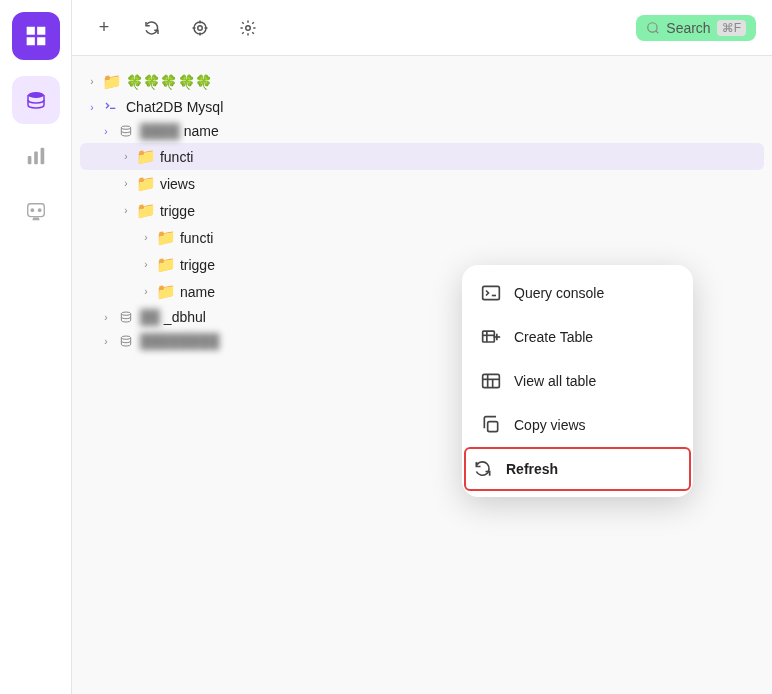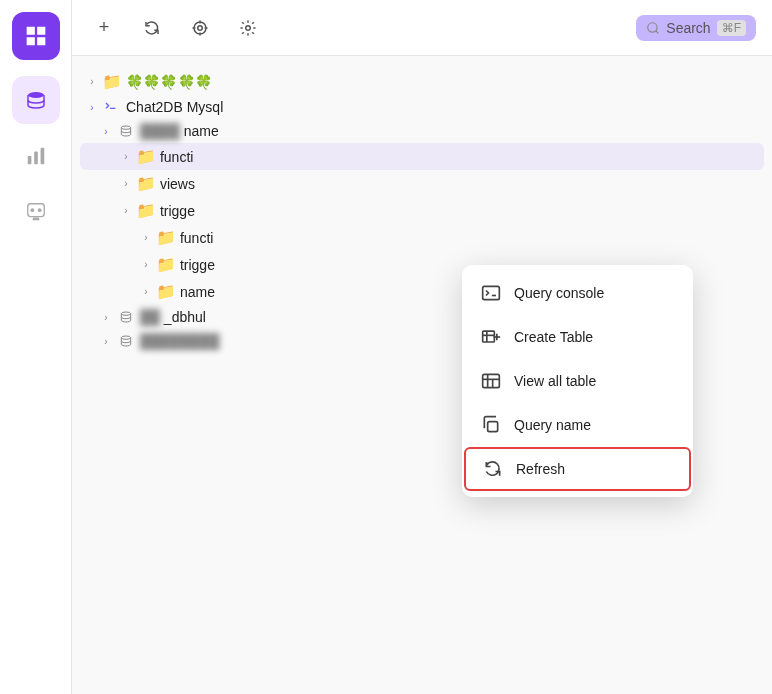--- a/index.html
+++ b/index.html
@@ -96,21 +96,21 @@
       border: none;
       background: transparent;
     }
 
     .toolbar-spacer { flex: 1; }
 
     .search-box {
       display: flex;
       align-items: center;
       gap: 6px;
-      background: #c4b5fd;
+      background: #86efac;
       border-radius: 8px;
       padding: 5px 10px;
       color: #555;
       font-size: 14px;
     }
 
     .search-shortcut {
       font-size: 12px;
       color: #888;
       background: #e0e0e0;
@@ -158,42 +158,43 @@
       color: #888;
     }
 
     
     .context-menu {
       position: absolute;
       top: 265px;
       left: 390px;
       width: 231px;
       background: #fff;
-      border-radius: 10px;
+      border-radius: 16px;
       box-shadow: 0 8px 32px rgba(0,0,0,0.18);
       padding: 6px 0;
       z-index: 100;
     }
 
     .menu-item {
       display: flex;
       align-items: center;
       gap: 12px;
       padding: 11px 18px;
       font-size: 14px;
       color: #222;
       cursor: pointer;
     }
 
     .menu-item.highlighted {
       background: #fff;
       border: 2px solid #e53e3e;
       margin: 0 2px;
       border-radius: 6px;
-      padding: 9px 16px;
+      padding: 9px 6px;
+      font-weight: bold;
     }
 
     .menu-icon {
       width: 22px;
       height: 22px;
       display: flex;
       align-items: center;
       justify-content: center;
       font-size: 16px;
       color: #444;
@@ -400,21 +401,21 @@
       <span>View all table</span>
     </div>
 
     <div class="menu-item">
       <span class="menu-icon">
         <svg width="20" height="20" viewBox="0 0 24 24" fill="none" stroke="#444" stroke-width="2">
           <rect x="8" y="8" width="12" height="12" rx="2"></rect>
           <path d="M4 16V4a2 2 0 0 1 2-2h12"></path>
         </svg>
       </span>
-      <span>Query name</span>
+      <span>Copy views</span>
     </div>
 
     <div class="menu-item highlighted">
       <span class="menu-icon">
         <svg width="20" height="20" viewBox="0 0 24 24" fill="none" stroke="#444" stroke-width="2">
           <path d="M4 4v5h5"></path>
           <path d="M20 20v-5h-5"></path>
           <path d="M4.07 15A8 8 0 1 0 5 6.5L4 4"></path>
         </svg>
       </span>

